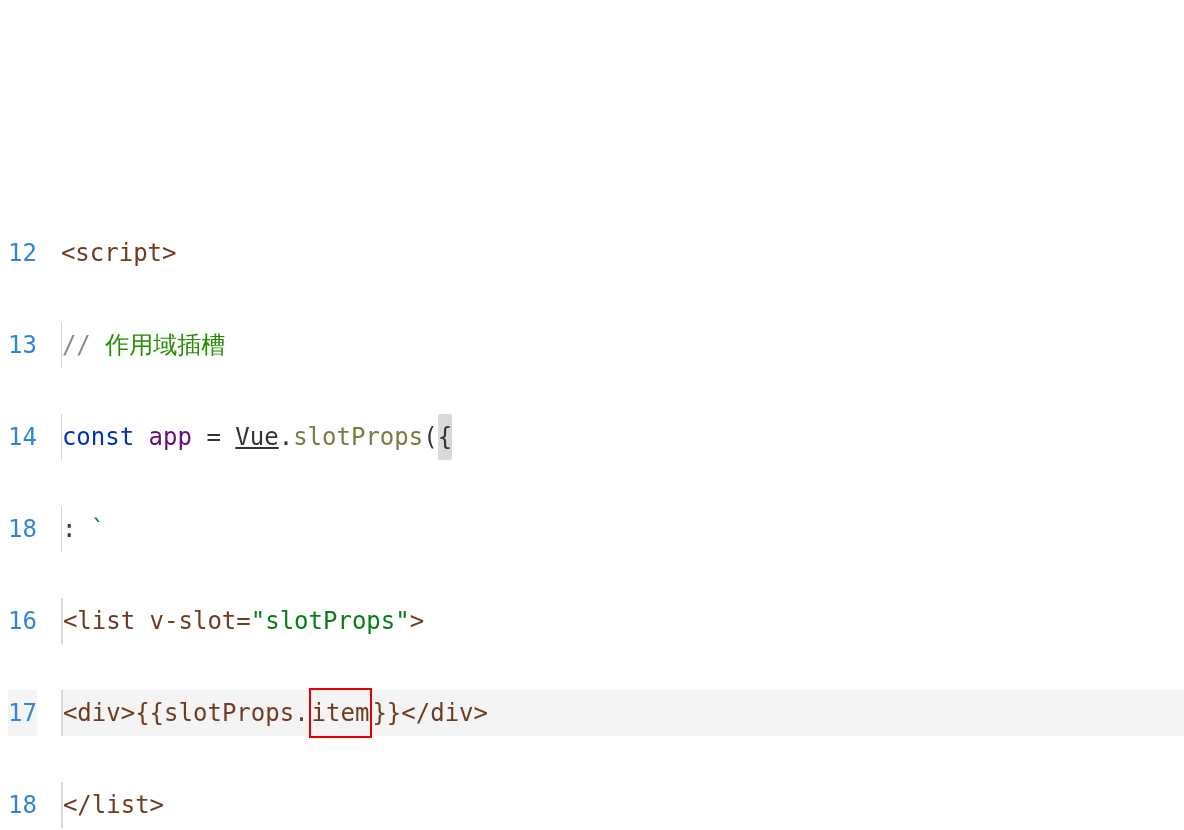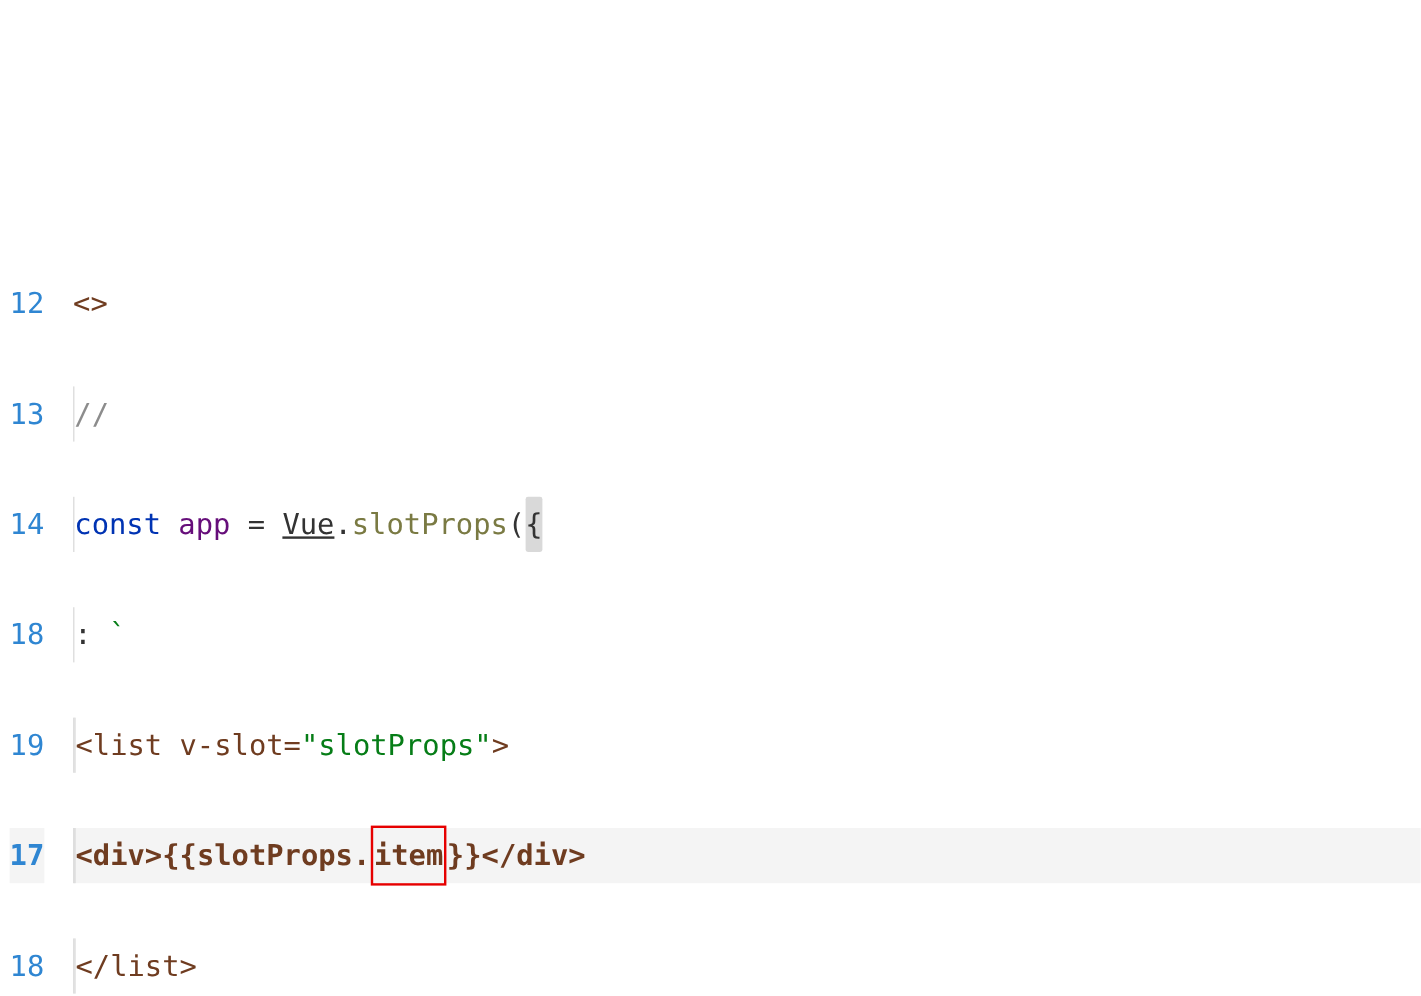--- a/index.html
+++ b/index.html
@@ -15,21 +15,21 @@
     .gutter {
       color: #2f86d2;
       text-align: right;
       padding-right: 24px;
       padding-left: 8px;
       user-select: none;
       min-width: 58px;
     }
     .code { flex: 1; position: relative; }
     .line { height: 46px; display: flex; align-items: center; }
-    .line-hl { background: #f4f4f4; font-weight: bold; }
+    .line-hl { background: #f4f4f4; }
     .indent-guide {
       border-left: 1px solid #d8d8d8;
       display: inline-block;
       height: 46px;
       vertical-align: top;
     }
     .tok-tag, .tok-attr { color: #6f3c20; }
     .tok-punc { color: #333333; }
     .tok-kw { color: #0033b3; }
     .tok-var { color: #660e7a; }
@@ -45,38 +45,38 @@
 <body>
 
 
 
 <div class="editor">
   <div class="gutter">
 <div class="line">12</div>
 <div class="line">13</div>
 <div class="line">14</div>
 <div class="line">18</div>
-<div class="line">19</div>
+<div class="line">16</div>
 <div class="line line-hl">17</div>
 <div class="line">18</div>
 
 
 
 
 
 
 
 
 
 
 
   </div>
   <div class="code">
-<div class="line"><span class="tok-tag">&lt;</span><span class="tok-tag">&gt;</span></div>
-<div class="line">  <span class="indent-guide"></span> <span class="tok-cmt">// </span></div>
+<div class="line"><span class="tok-tag">&lt;</span><span class="tok-tag">script</span><span class="tok-tag">&gt;</span></div>
+<div class="line">  <span class="indent-guide"></span> <span class="tok-cmt">// </span><span class="tok-cmt-cn">作用域插槽</span></div>
 <div class="line">  <span class="indent-guide"></span> <span class="tok-kw">const</span><span> </span><span class="tok-var">app</span><span> </span><span class="tok-punc">=</span><span> </span><span class="tok-ident">Vue</span><span class="tok-punc">.</span><span class="tok-prop">slotProps</span><span class="tok-punc">(</span><span class="tok-punc brace-match">{</span></div>
 <div class="line">  <span class="indent-guide"></span>   <span class="tok-punc">:</span><span> </span><span class="tok-str">`</span></div>
 <div class="line">  <span class="indent-guide"></span>   <span class="indent-guide"></span> <span class="tok-tag">&lt;</span><span class="tok-tag">list</span><span> </span><span class="tok-attr">v-slot</span><span class="tok-tag">=</span><span class="tok-str">"</span><span class="tok-str">slotProps</span><span class="tok-str">"</span><span class="tok-tag">&gt;</span></div>
 <div class="line line-hl">  <span class="indent-guide"></span>   <span class="indent-guide"></span>   <span class="tok-tag">&lt;</span><span class="tok-tag">div</span><span class="tok-tag">&gt;</span><span class="tok-tag">{{</span><span class="tok-tag">slotProps</span><span class="tok-tag">.</span><span class="tok-tag hlbox">item</span><span class="tok-tag">}}</span><span class="tok-tag">&lt;/</span><span class="tok-tag">div</span><span class="tok-tag">&gt;</span></div>
 <div class="line">  <span class="indent-guide"></span>   <span class="indent-guide"></span> <span class="tok-tag">&lt;/</span><span class="tok-tag">list</span><span class="tok-tag">&gt;</span></div>
 
 
 
 
 

